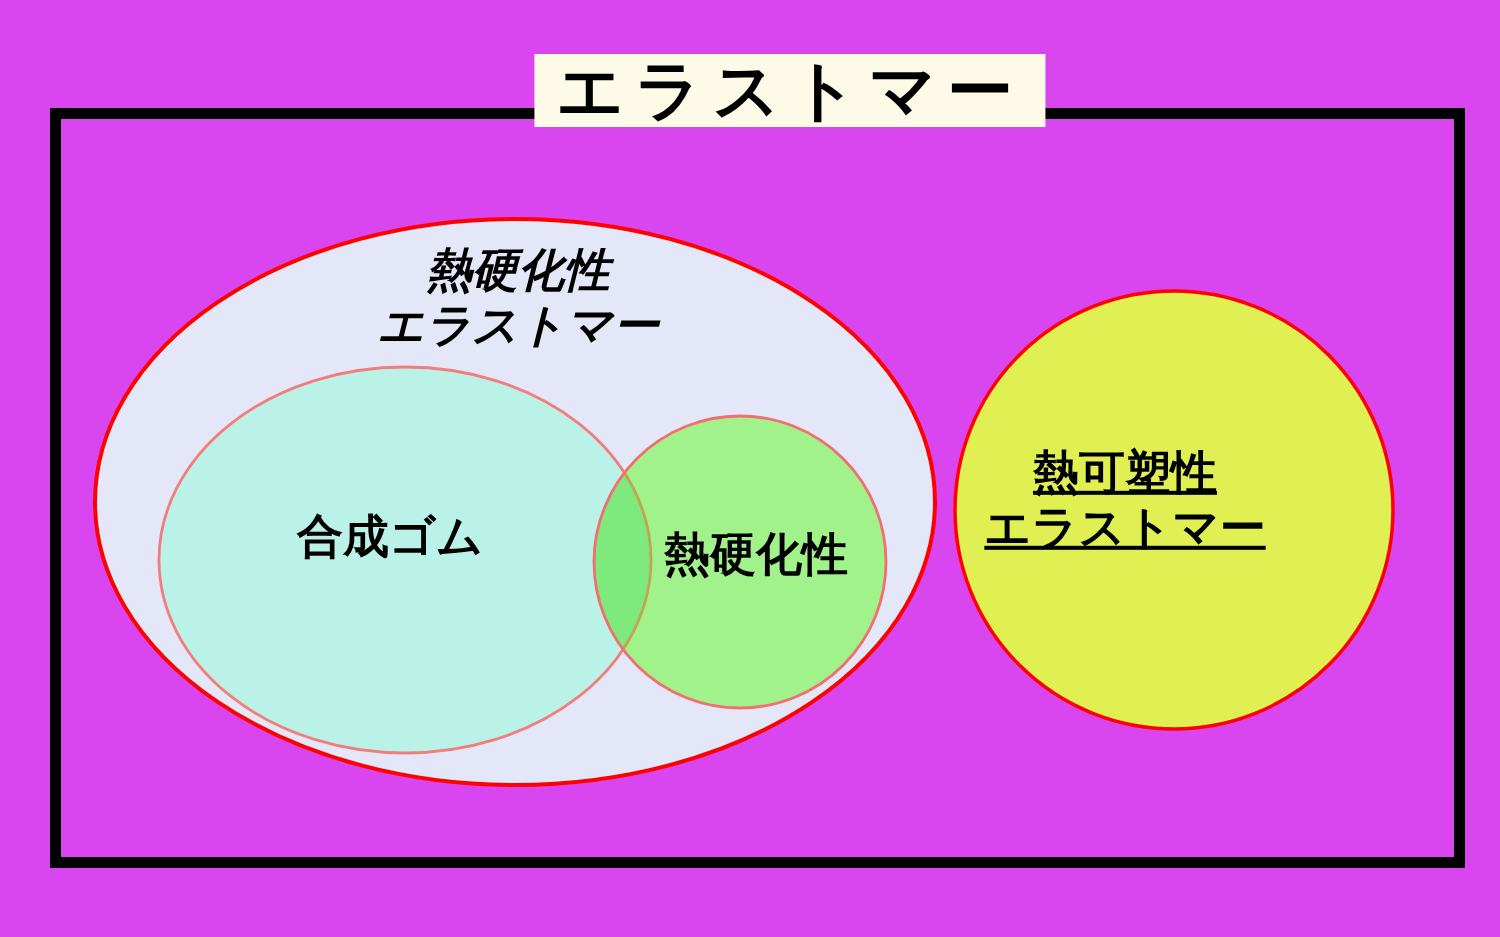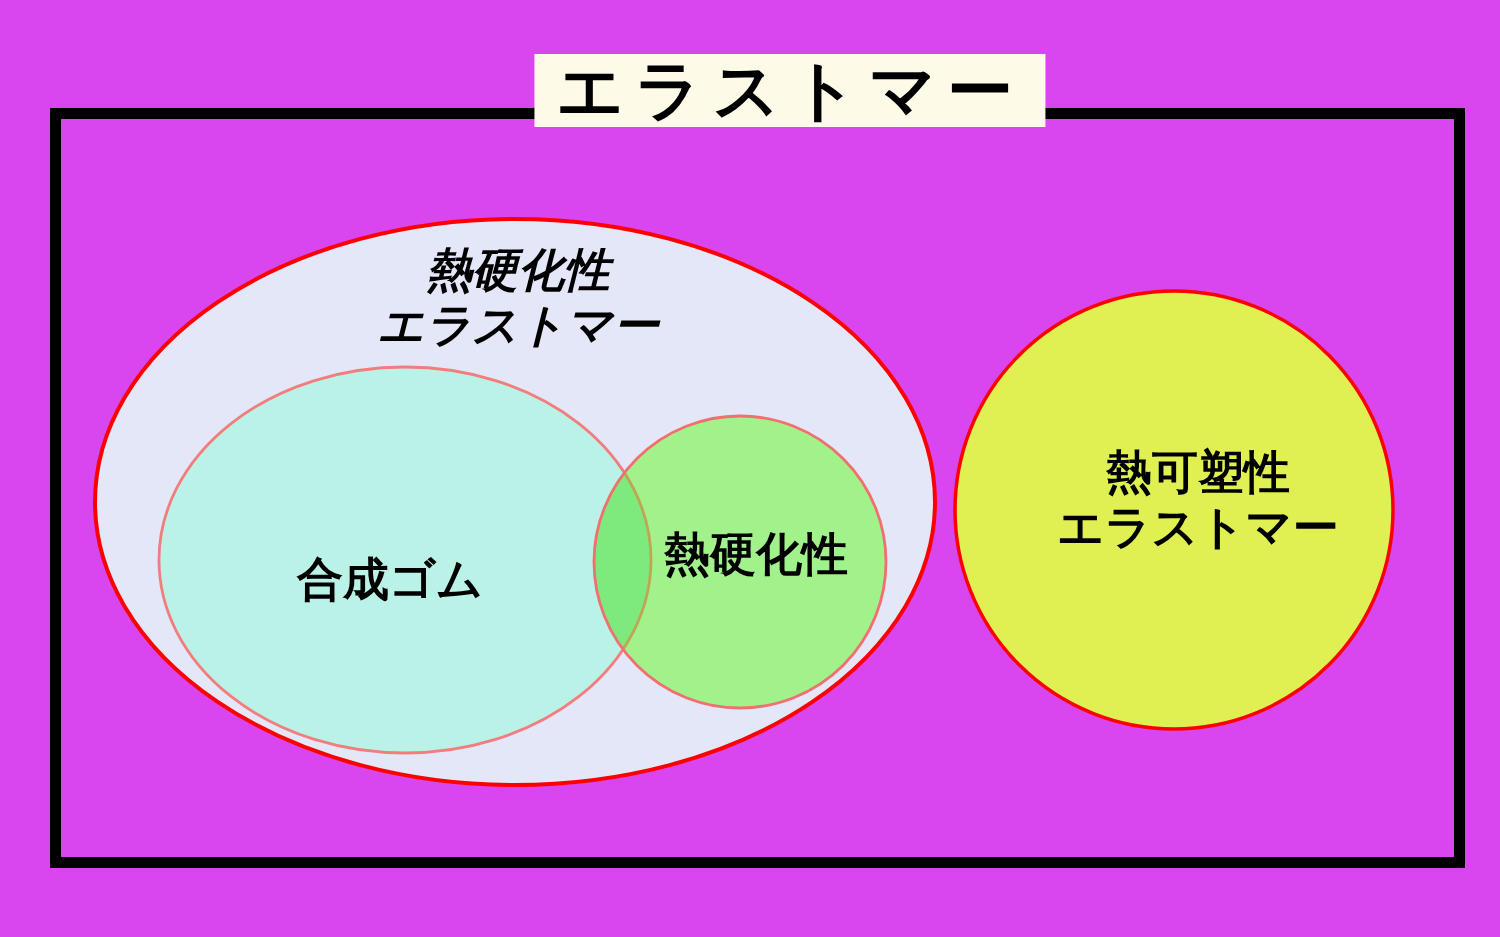--- a/index.html
+++ b/index.html
@@ -56,23 +56,23 @@
     color: #000000;
     text-align: center;
     line-height: 1.2;
     white-space: nowrap;
     z-index: 2;
   }
   .set-label .line {
     display: block;
   }
   #label-thermoset  { left: 518px;  top: 298px; font-style: italic; }
-  #label-synthetic  { left: 390px;  top: 580px; text-align: right; }
+  #label-synthetic  { left: 390px;  top: 537px; text-align: right; }
   #label-natural    { left: 756px;  top: 555px; }
-  #label-thermoplastic { left: 1198px; top: 500px; }
+  #label-thermoplastic { left: 1125px; top: 500px; text-decoration: underline; }
 </style>
 </head>
 <body>
 
 <div class="stage">
 
   <div class="frame"></div>
 
   <div class="diagram-title">エラストマー</div>
 

